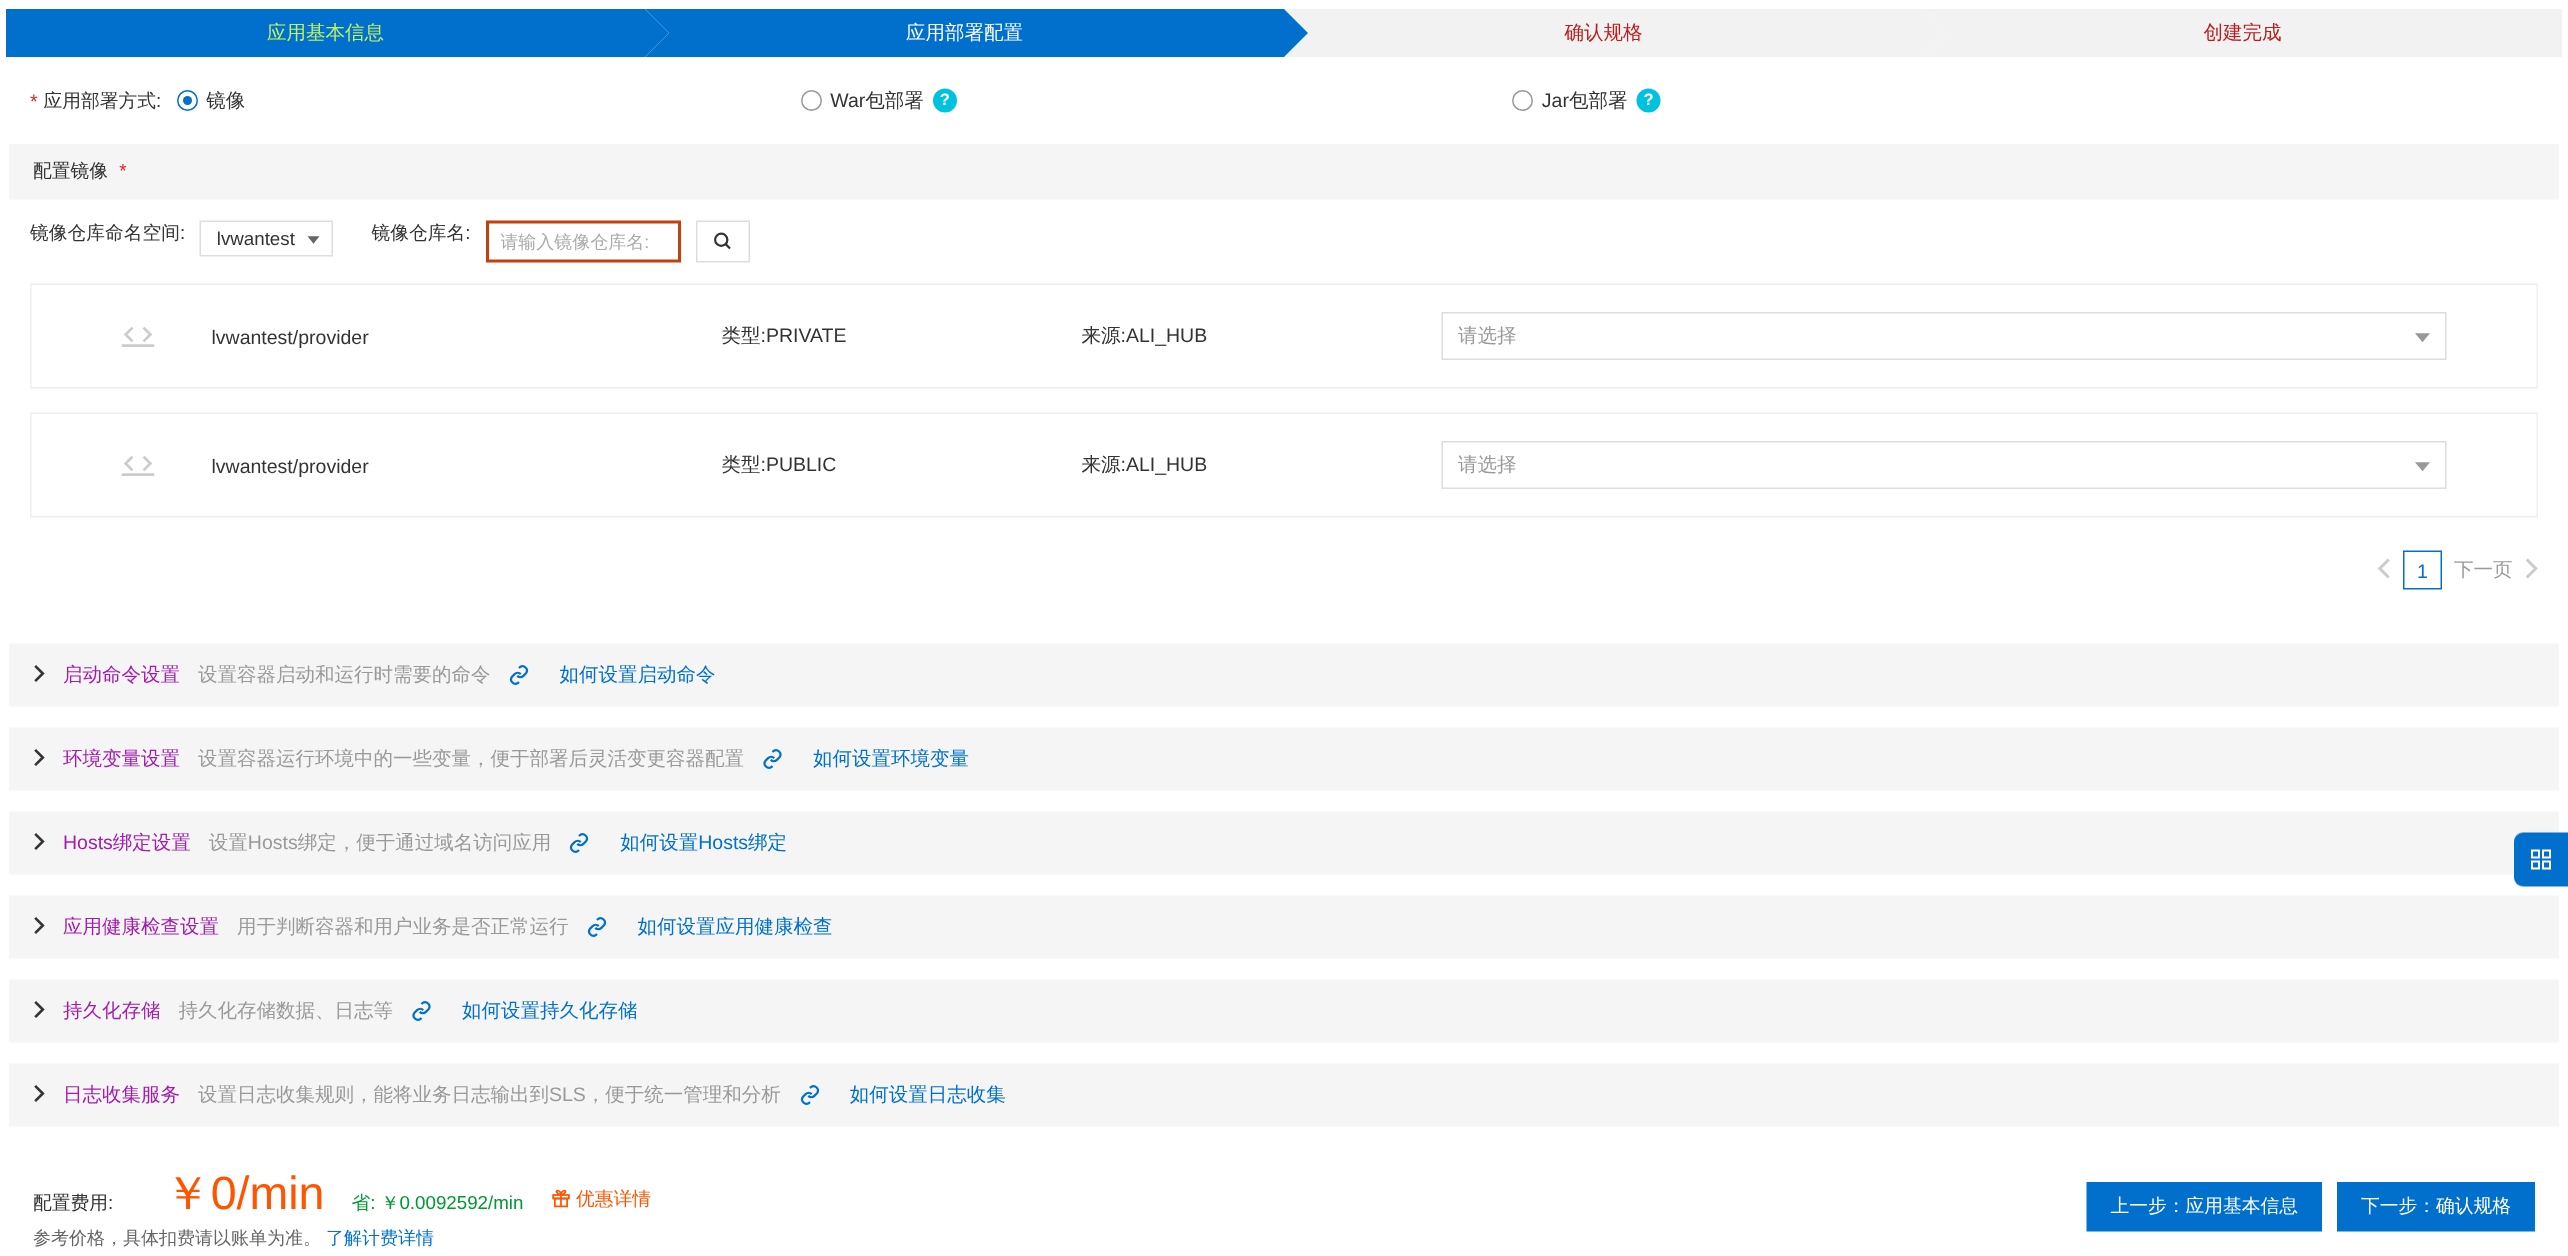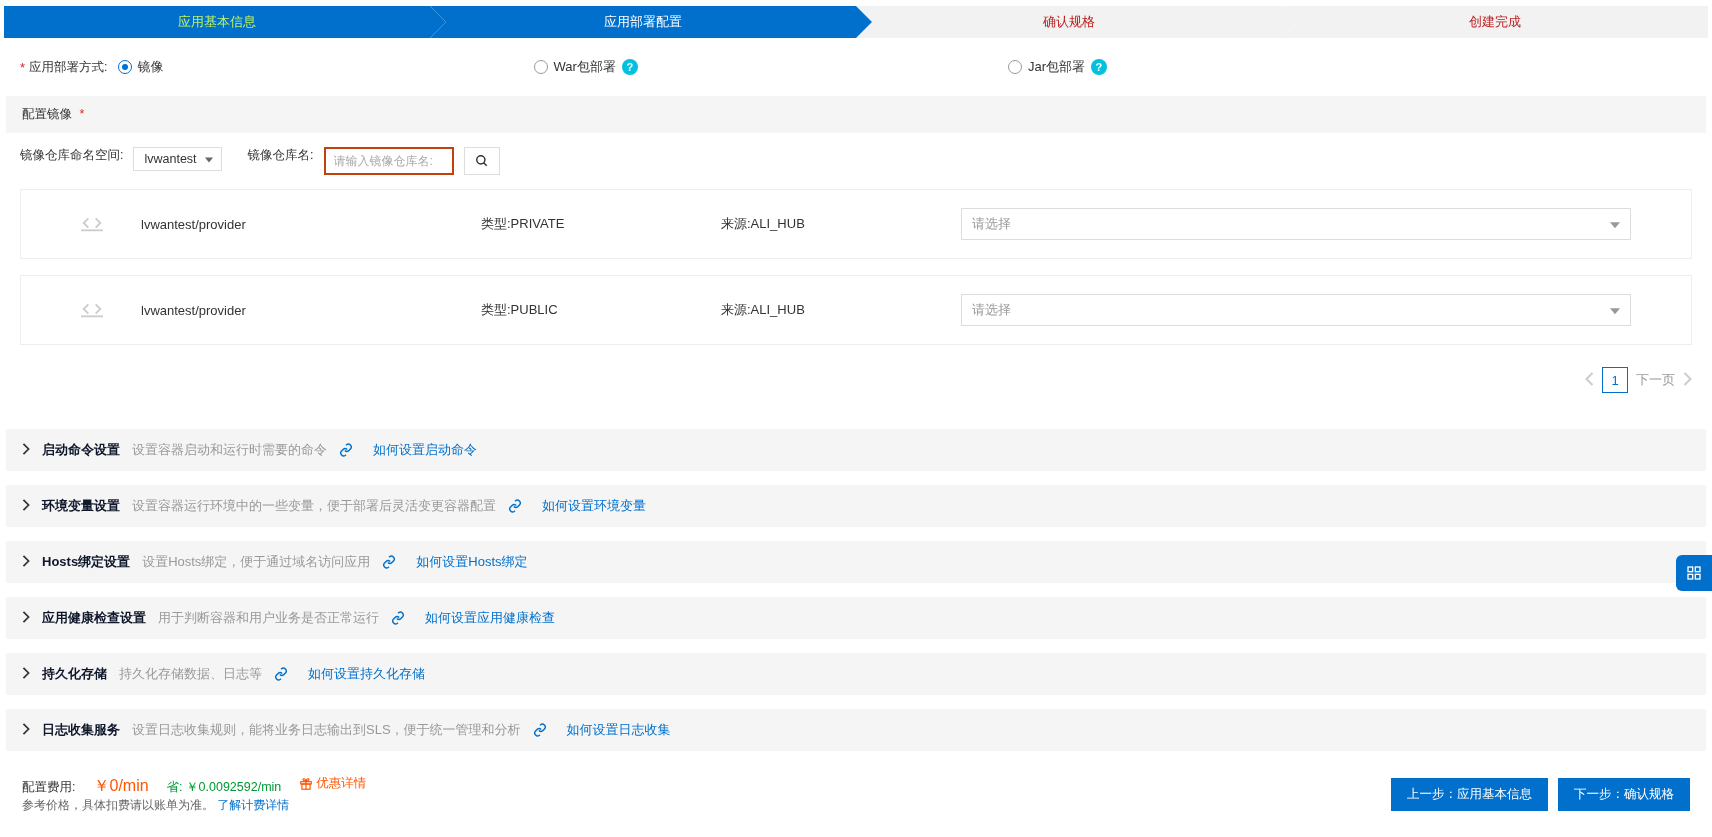--- a/index.html
+++ b/index.html
@@ -64,32 +64,32 @@
 
 .pagination { display:flex; justify-content:flex-end; align-items:center; gap:8px; padding:0 20px 20px; color:#999; }
 .pg-btn { border:1px solid #ddd; width:26px; height:26px; display:flex; align-items:center; justify-content:center; cursor:pointer; }
 .pg-btn.active { border-color:#0070cc; color:#0070cc; }
 .pg-arrow { color:#ccc; cursor:pointer; }
 .pg-arrow svg { width:9px; height:14px; }
 
 
 .settings { margin: 16px 6px 0; }
 .setting-row { background:#f5f5f5; padding:12px 16px; margin-bottom:14px; display:flex; align-items:center; gap:12px; font-size:13px; }
-.setting-row .title { font-weight:700; color:#0f172a; }
+.setting-row .title { font-weight:400; color:#a21caf; }
 .setting-row .desc { color:#999; }
 .setting-row .link { color:#0070cc; display:flex; align-items:center; gap:20px; cursor:pointer; }
 .chev { display:inline-block; }
 .chev svg { width:8px; height:12px; }
 .link-icon { width:14px; height:14px; }
 
 
 .footer { display:flex; align-items:center; justify-content:space-between; padding:10px 22px; }
 .pricing { display:flex; align-items:baseline; gap:18px; flex-wrap:wrap; }
 .price-lbl { font-size:12.5px; }
-.price-val { color:#ff5500; font-size:16px; font-weight:400; }
+.price-val { color:#ff5500; font-size:31px; font-weight:400;margin-left:16px; }
 .save-lbl { color:#009933; font-size:12.5px; }
 .promo-link { color:#ff5500; font-size:12.5px; display:flex; align-items:center; gap:3px; cursor:pointer; }
 .note { font-size:12px; color:#666; }
 .note a { color:#0070cc; text-decoration:none; cursor:pointer; }
 .btn-row { display:flex; gap:10px; }
 .btn { background:#0070cc; color:#fff; padding:8px 16px; font-size:12.5px; cursor:pointer; border:none; }
 
 
 .fab { position:fixed; right:0; top:555px; width:36px; height:36px; background:#0070cc; border-radius:6px 0 0 6px; display:flex; align-items:center; justify-content:center; cursor:pointer; }
 .fab svg { width:16px; height:16px; }

